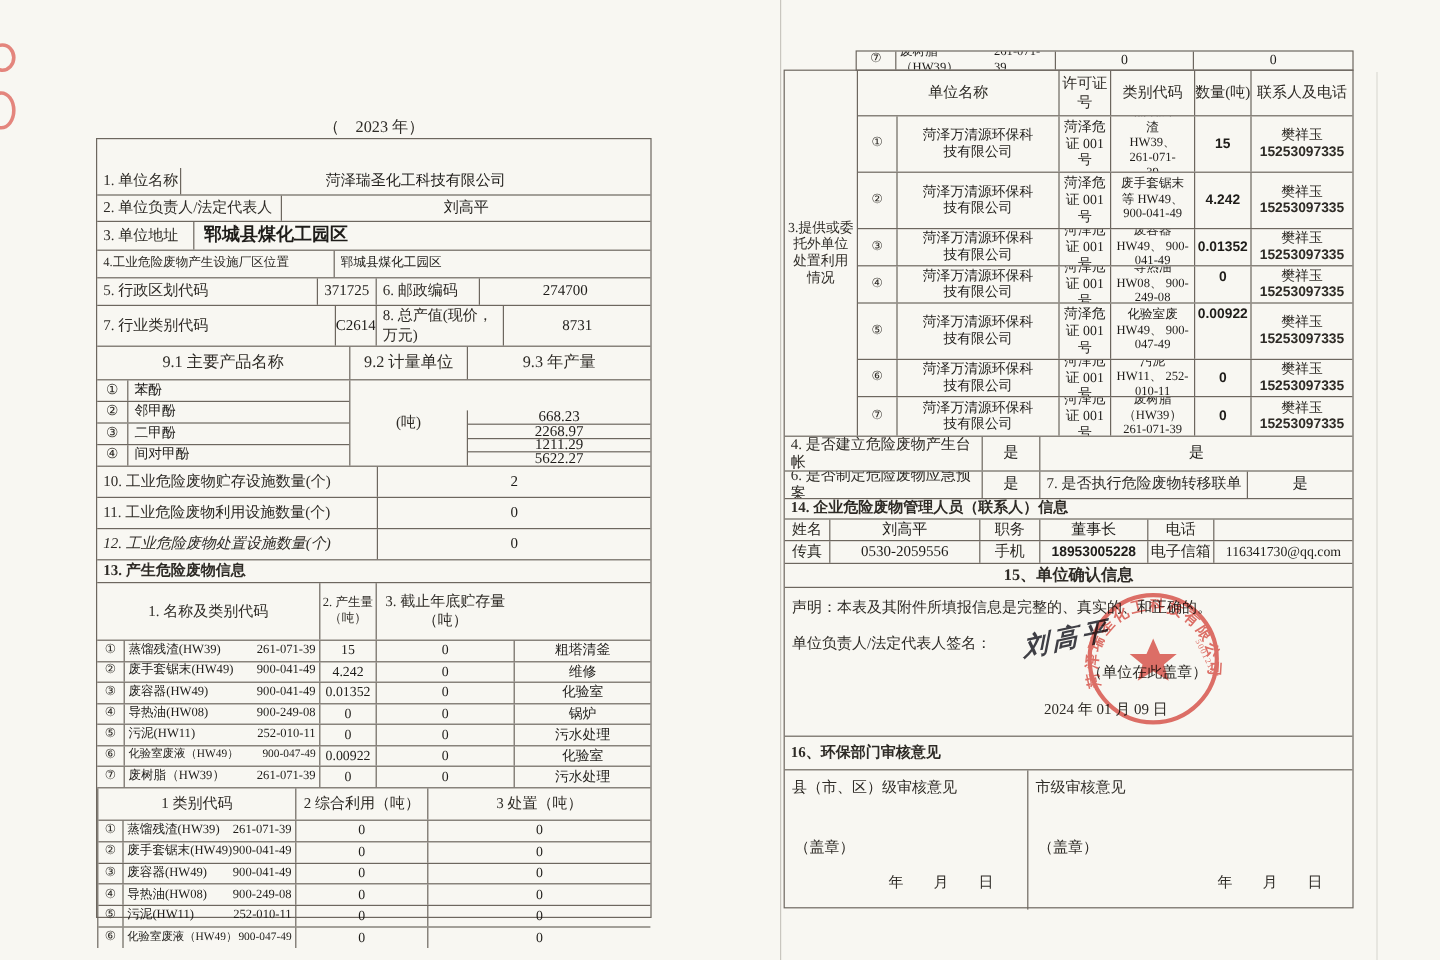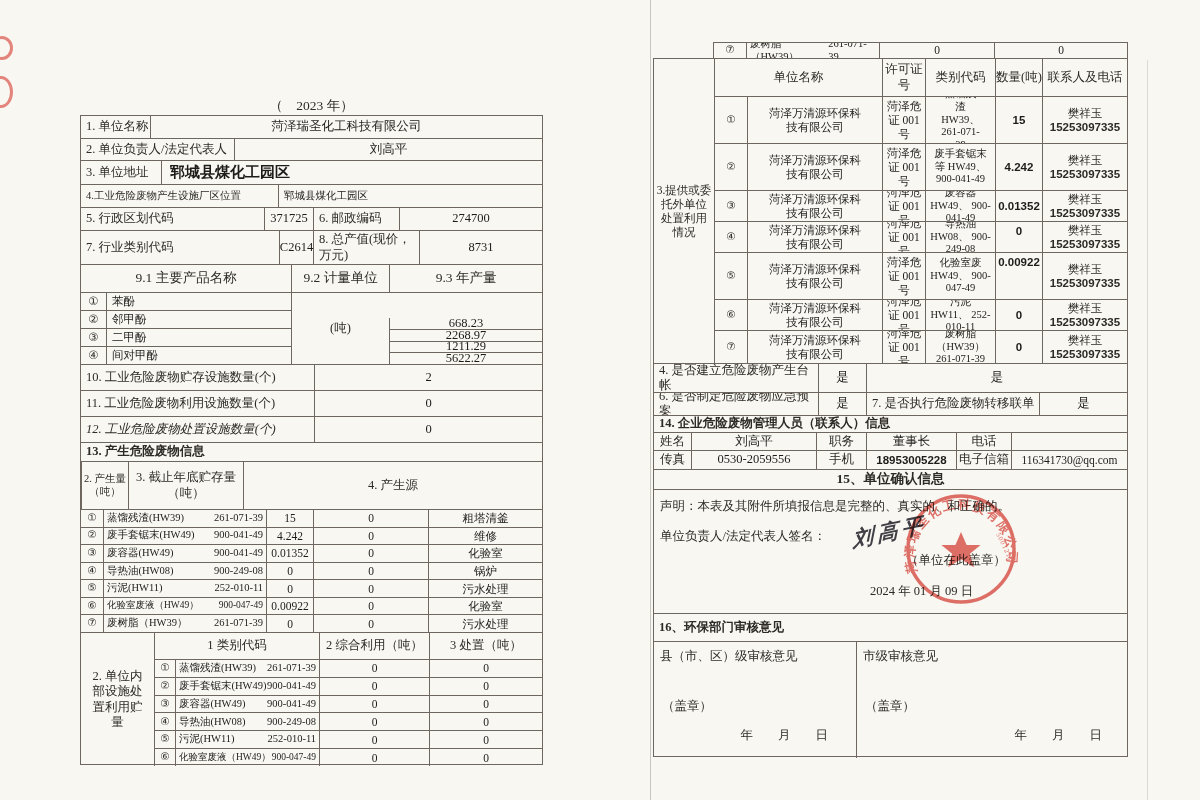--- a/index.html
+++ b/index.html
@@ -35,21 +35,21 @@
 
   <div class="redmark" style="left:-9px;top:36px;width:16px;height:18px;"></div>
   <div class="redmark" style="left:-11px;top:76px;width:18px;height:26px;"></div>
   <div class="vline" style="left:650px;top:0;height:800px;"></div>
   <div class="vline" style="left:1147px;top:60px;height:740px;opacity:.6;"></div>
 
   <div class="t f13" style="left:80px;top:97px;width:463px;text-align:center;">（　2023 年）</div>
 
   <div class="tbl" style="left:80px;top:115px;width:463px;height:650px;">
 
-    <div class="row nt" style="height:22px;">
+    <div class="row nt" style="height:22px;margin-top:24px;">
       <span class="c lft f12" style="width:69px;">1. 单位名称</span>
       <span class="c bl f12 dark" style="flex:1;">菏泽瑞圣化工科技有限公司</span>
     </div>
     <div class="row" style="height:22px;">
       <span class="c lft f12" style="width:153px;">2. 单位负责人/法定代表人</span>
       <span class="c bl f12 dark" style="flex:1;">刘高平</span>
     </div>
     <div class="row" style="height:24px;">
       <span class="c lft f12" style="width:80px;">3. 单位地址</span>
       <span class="c bl lft f15 b dark" style="flex:1;padding-left:8px;">郓城县煤化工园区</span>
@@ -114,23 +114,23 @@
     </div>
     <div class="row" style="height:26px;">
       <span class="c lft f12" style="width:233px;font-style:italic;">12. 工业危险废物处置设施数量(个)</span>
       <span class="c bl f12 dark" style="flex:1;">0</span>
     </div>
 
     <div class="row" style="height:19px;">
       <span class="c lft f12 b" style="flex:1;">13. 产生危险废物信息</span>
     </div>
     <div class="row" style="height:48px;">
+      <span class="c f12" style="width:185px;">1. 名称及类别代码</span>
       <span class="c bl f10" style="width:47px;padding:0 2px;">2. 产生量（吨）</span>
       <span class="c bl f12" style="width:115px;padding:0 6px;">3. 截止年底贮存量（吨）</span>
-      <span class="c bl f12" style="flex:1;">4. 产生源</span>
     </div>
     <div class="row" style="height:123px;">
       <div class="stack" style="width:100%;">
         <div class="srow nt" style="flex:1;">
           <span class="c f10" style="width:22px;">①</span>
           <span class="c bl sb f10 dark" style="width:163px;">
               <span>蒸馏残渣(HW39)</span>
               <span>261-071-39</span>
             </span>
           <span class="c bl f11 dark" style="width:47px;">15</span>
@@ -194,21 +194,20 @@
               <span>261-071-39</span>
             </span>
           <span class="c bl f11 dark" style="width:47px;">0</span>
           <span class="c bl f11 dark" style="width:115px;">0</span>
           <span class="c bl f11 dark" style="flex:1;">污水处理</span>
         </div>
       </div>
     </div>
 
     <div class="row" style="height:134px;">
-      <span class="c f12" style="width:73px;padding:0 6px;">2. 单位内部设施处置利用贮量</span>
       <div class="stack bl" style="flex:1;">
         <div class="srow nt" style="height:26px;flex:none;">
           <span class="c f12" style="width:164px;">1 类别代码</span>
           <span class="c bl f12" style="width:110px;">2 综合利用（吨）</span>
           <span class="c bl f12" style="flex:1;">3 处置（吨）</span>
         </div>
         <div class="srow" style="flex:1;">
           <span class="c f10" style="width:20px;">①</span>
           <span class="c bl sb f10 dark" style="width:144px;">
               <span>蒸馏残渣(HW39)</span>

